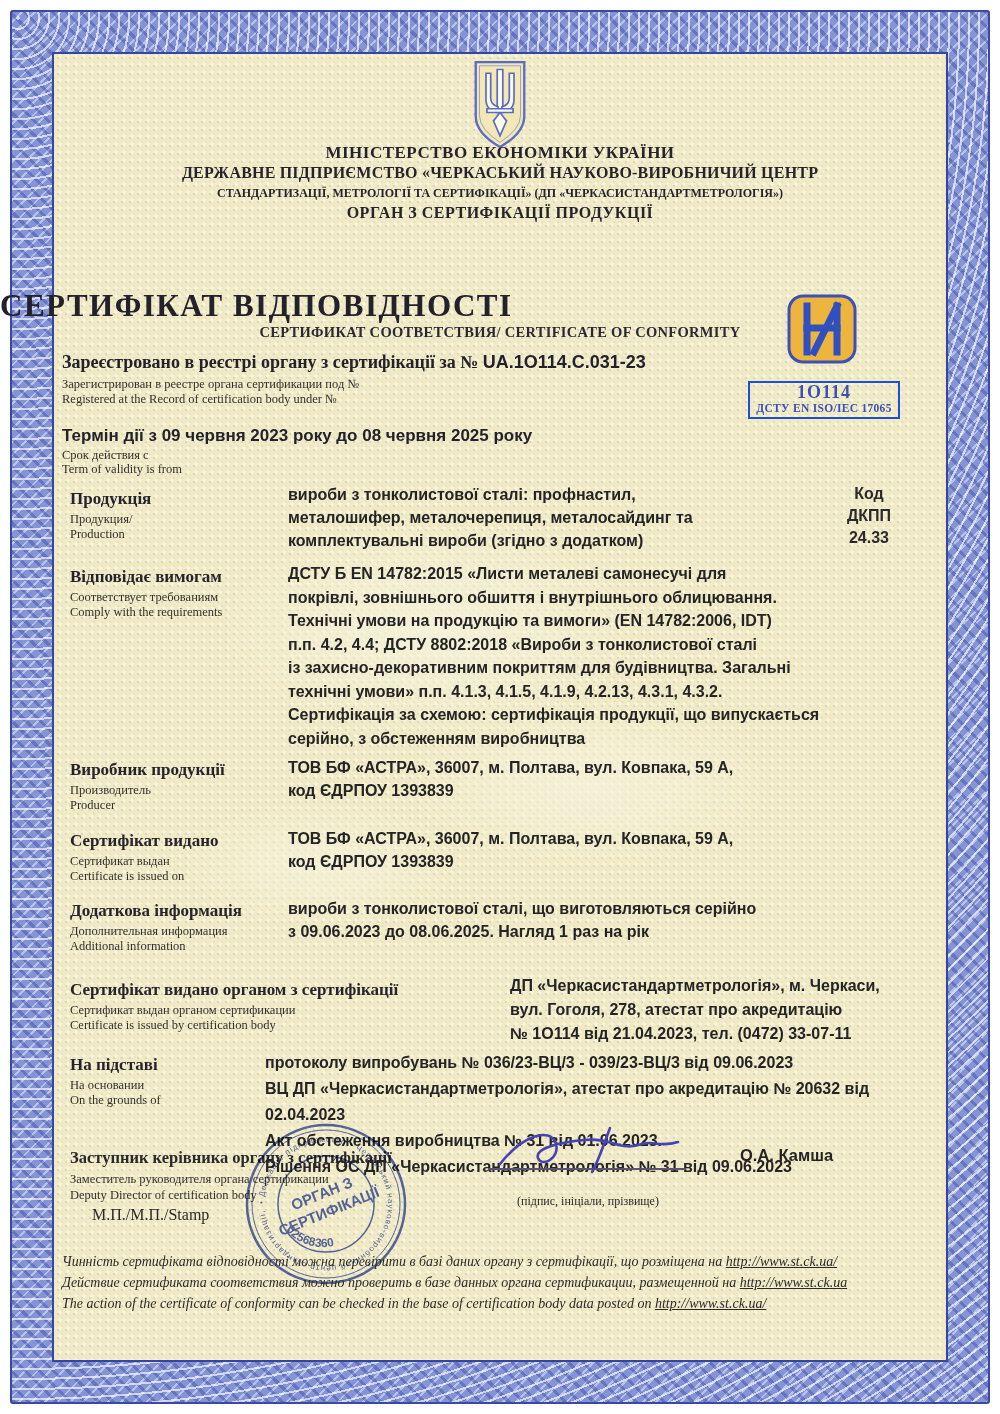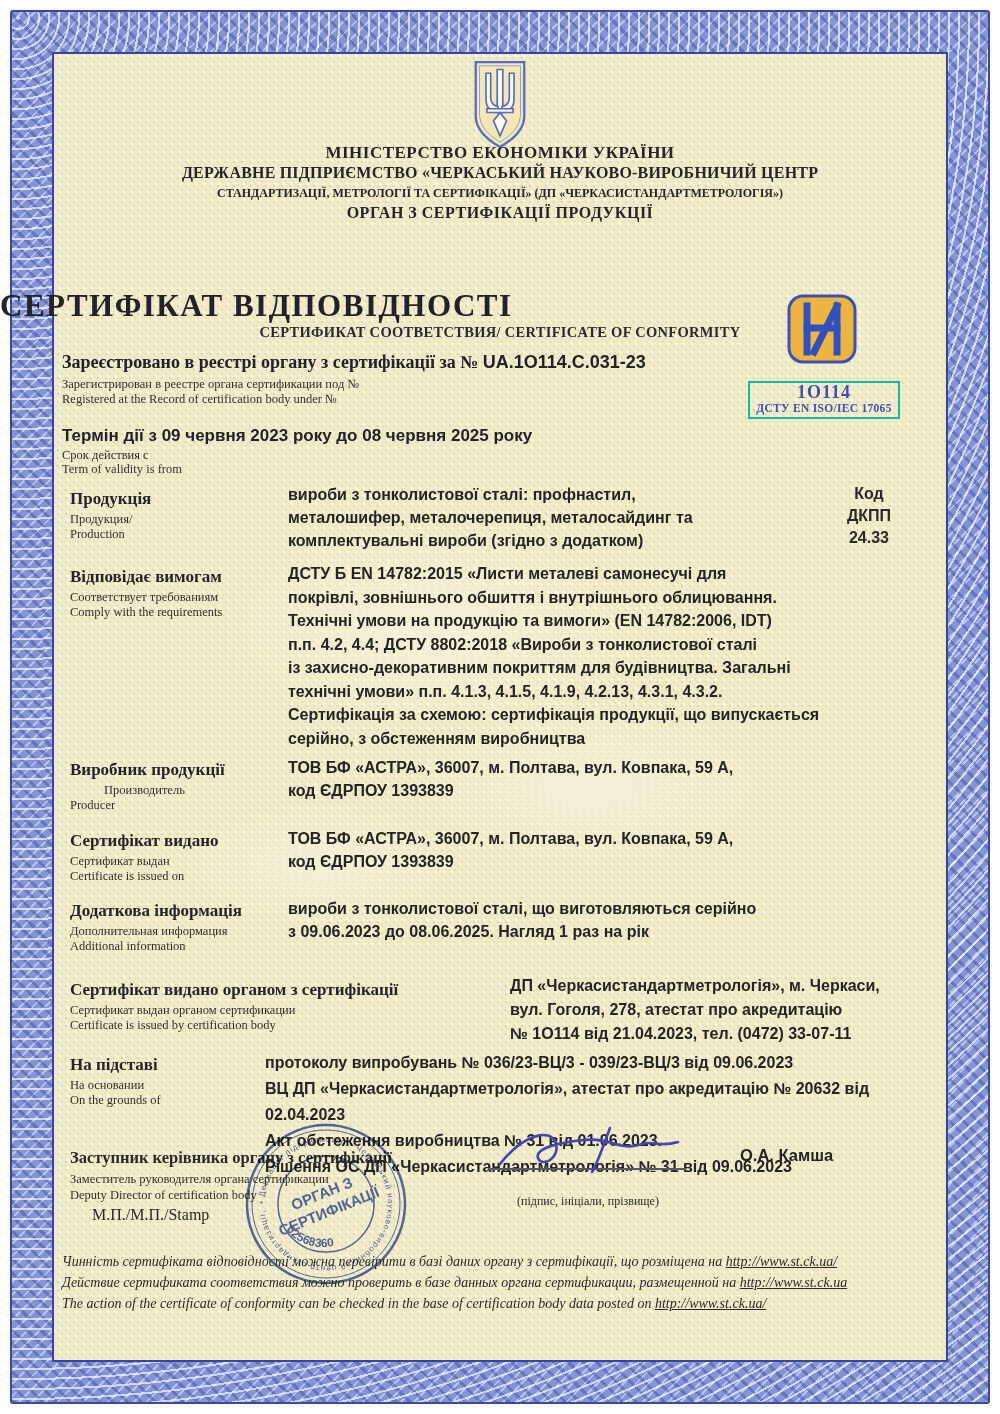--- a/index.html
+++ b/index.html
@@ -46,42 +46,42 @@
   .hdr div{white-space:nowrap;}
   .hdr-l1{font-size:17px;line-height:21px;letter-spacing:.5px;}
   .hdr-l2{font-size:16px;line-height:20px;letter-spacing:.2px;}
   .hdr-l3{font-size:12px;line-height:20px;}
   .hdr-l4{font-size:16px;line-height:20px;letter-spacing:.5px;}
   
   .title{left:0;right:0;top:288px;font-size:31px;letter-spacing:1.5px;color:#23222a;}
   .subtitle{left:0;right:0;top:324px;text-align:center;font-size:14.5px;letter-spacing:.3px;color:#2a2930;}
   
   .naau{left:787px;top:294px;width:70px;height:70px;}
-  .badge-box{left:748px;top:381px;width:148px;height:34px;border:2px solid #14b8a6;
+  .badge-box{left:748px;top:381px;width:148px;height:34px;border:2px solid #1d4ed8;
     color:#3c50b6;text-align:center;}
   .badge-code{font-size:18px;line-height:19px;letter-spacing:1px;}
   .badge-std{font-size:11.5px;line-height:13px;letter-spacing:.3px;}
   
   .reg{left:62px;top:352px;font-size:18px;color:#23222a;}
   .reg .num{font-family:"Liberation Sans",sans-serif;}
   .reg-ru{left:62px;top:377px;}
   .reg-en{left:62px;top:392px;}
   
   .valid{left:62px;top:426px;font-size:17px;color:#23222a;}
   .valid-ru{left:62px;top:448px;}
   .valid-en{left:62px;top:462px;}
   
   .lbl{font-size:17px;color:#26242b;}
   .val{font-size:16px;line-height:23px;color:#242424;}
   .l-product{left:70px;top:489px;}  .l-product-ru{left:70px;top:512px;}  .l-product-en{left:70px;top:527px;}
   .v-product{left:288px;top:483px;width:560px;}
   .code-block{left:826px;top:483px;width:86px;text-align:center;font-size:16px;line-height:22px;}
   .l-conform{left:70px;top:567px;}  .l-conform-ru{left:70px;top:590px;}  .l-conform-en{left:70px;top:605px;}
   .v-conform{left:288px;top:562px;width:580px;line-height:23.5px;}
-  .l-producer{left:70px;top:760px;}  .l-producer-ru{left:70px;top:783px;margin-left:34px;}  .l-producer-en{left:70px;top:798px;}
+  .l-producer{left:70px;top:760px;}  .l-producer-ru{left:70px;top:783px;}  .l-producer-en{left:70px;top:798px;}
   .v-producer{left:288px;top:756px;width:560px;}
   .l-issued{left:70px;top:831px;}  .l-issued-ru{left:70px;top:854px;}  .l-issued-en{left:70px;top:869px;}
   .v-issued{left:288px;top:827px;width:560px;}
   .l-addinfo{left:70px;top:901px;}  .l-addinfo-ru{left:70px;top:924px;}  .l-addinfo-en{left:70px;top:939px;}
   .v-addinfo{left:288px;top:897px;width:600px;}
   .l-body{left:70px;top:980px;}  .l-body-ru{left:70px;top:1003px;}  .l-body-en{left:70px;top:1018px;}
   .v-body{left:510px;top:974px;width:430px;line-height:24px;}
   .l-grounds{left:70px;top:1055px;}  .l-grounds-ru{left:70px;top:1078px;}  .l-grounds-en{left:70px;top:1093px;}
   .v-grounds{left:265px;top:1050px;width:680px;line-height:26px;}
   

